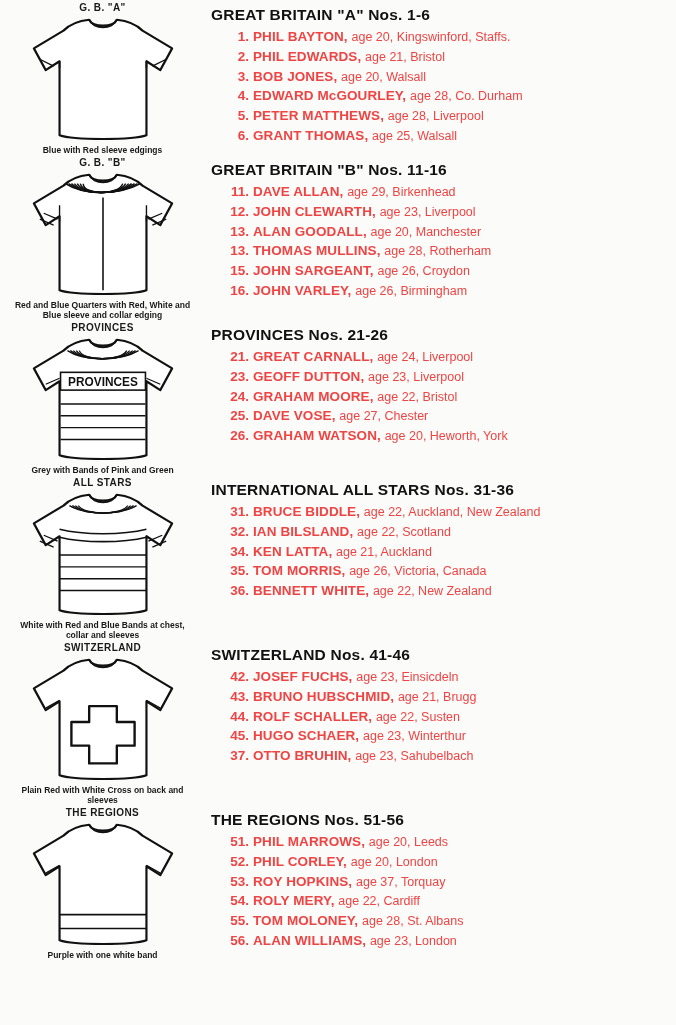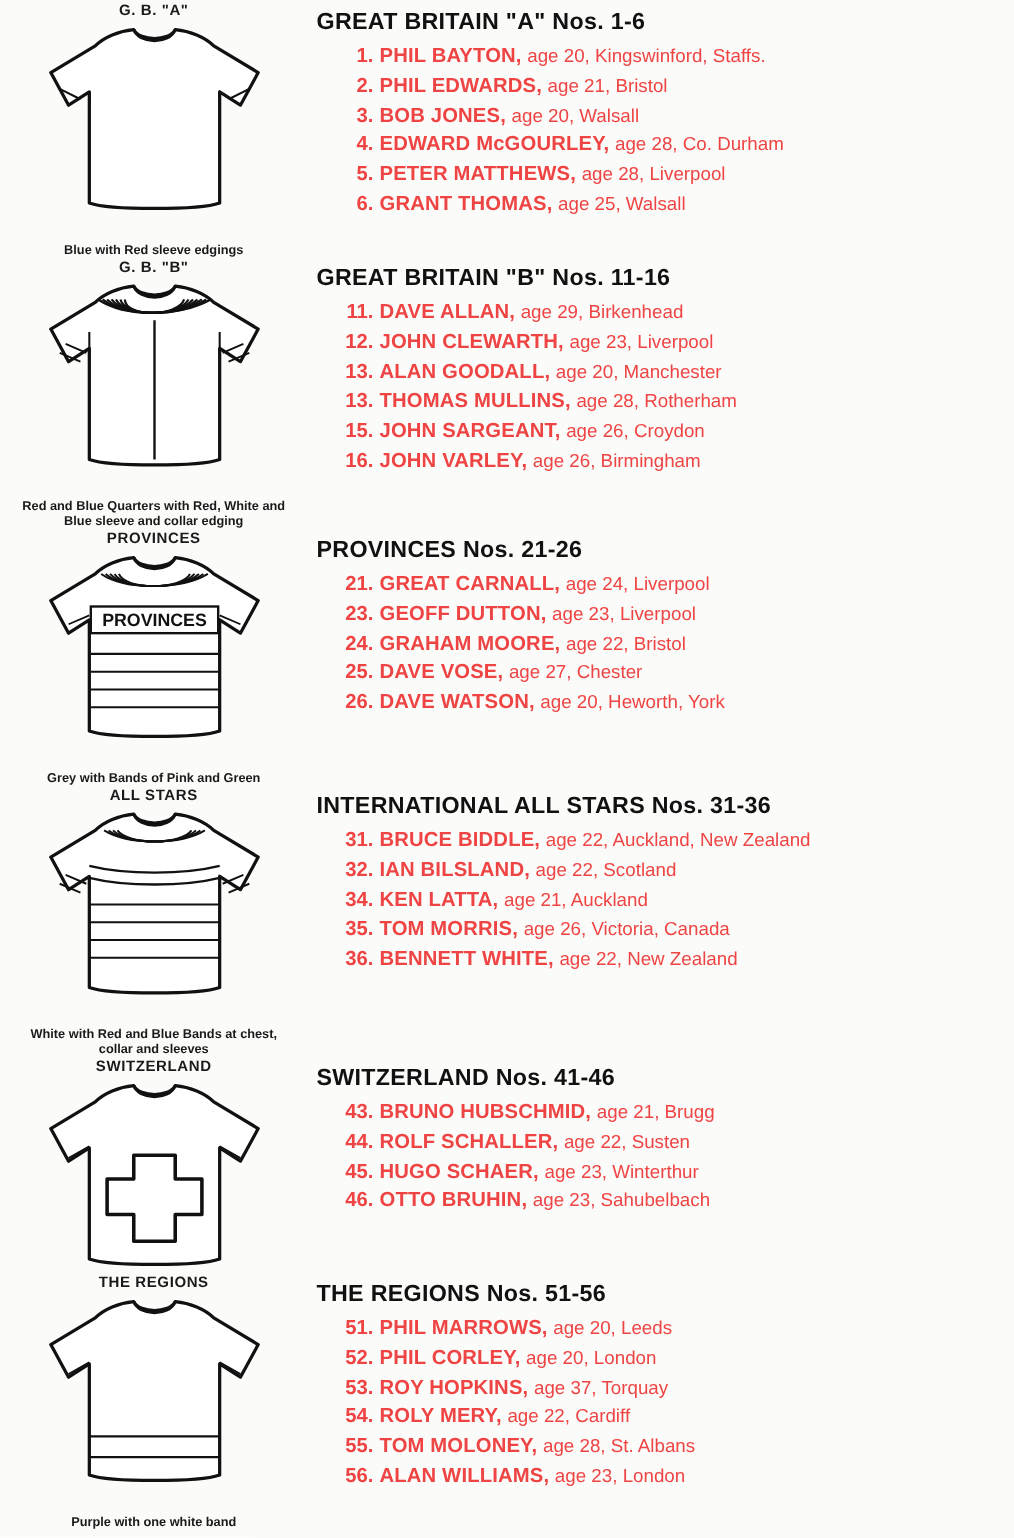--- a/index.html
+++ b/index.html
@@ -51,21 +51,21 @@
     display: flex;
     justify-content: center;
   }
   .shirt-caption {
     font-family: "Liberation Sans", sans-serif;
     font-size: 8.5px;
     font-weight: bold;
     line-height: 1.18;
     text-align: center;
     width: 180px;
-    margin-top: 17px;
+    margin-top: 1px;
     color: #1a1a1a;
   }
   .roster-col {
     flex: 1 1 auto;
     padding-left: 6px;
     padding-top: 6px;
     box-sizing: border-box;
   }
   .roster-head {
     font-family: "Liberation Sans", sans-serif;
@@ -193,21 +193,21 @@
           </div>
           <div class="shirt-caption">Grey with Bands of Pink and Green</div>
         </div>
         <div class="roster-col">
           <div class="roster-head">PROVINCES Nos. 21-26</div>
           <div class="players">
             <div class="player-row"><span class="num">21.</span><span class="pname">GREAT CARNALL,</span> <span class="pdetail">age 24, Liverpool</span></div>
             <div class="player-row"><span class="num">23.</span><span class="pname">GEOFF DUTTON,</span> <span class="pdetail">age 23, Liverpool</span></div>
             <div class="player-row"><span class="num">24.</span><span class="pname">GRAHAM MOORE,</span> <span class="pdetail">age 22, Bristol</span></div>
             <div class="player-row"><span class="num">25.</span><span class="pname">DAVE VOSE,</span> <span class="pdetail">age 27, Chester</span></div>
-            <div class="player-row"><span class="num">26.</span><span class="pname">DAVE WATSON,</span> <span class="pdetail">age 20, Heworth, York</span></div>
+            <div class="player-row"><span class="num">26.</span><span class="pname">GRAHAM WATSON,</span> <span class="pdetail">age 20, Heworth, York</span></div>
           </div>
         </div>
       </div>
       <div class="team-block">
         <div class="shirt-col">
           <div class="shirt-toplabel">ALL STARS</div>
           <div class="shirt-svgwrap">
             <svg width="158" height="130" viewBox="0 0 160 130">
     <path d="M40 16 C46 10, 56 6, 66 5 C70 13, 90 13, 94 5 C104 6, 114 10, 120 16
              L150 34 L138 56 L124 47 L124 122 C110 127, 50 127, 36 122 L36 47 L22 56 L10 34 Z" fill="#ffffff" stroke="#111111" stroke-width="2.2" stroke-linejoin="round"></path>
@@ -244,28 +244,30 @@
           <div class="shirt-toplabel">SWITZERLAND</div>
           <div class="shirt-svgwrap">
             <svg width="158" height="130" viewBox="0 0 160 130">
     <path d="M40 16 C46 10, 56 6, 66 5 C70 13, 90 13, 94 5 C104 6, 114 10, 120 16
              L150 34 L138 56 L124 47 L124 122 C110 127, 50 127, 36 122 L36 47 L22 56 L10 34 Z" fill="#ffffff" stroke="#111111" stroke-width="2.2" stroke-linejoin="round"></path>
     <path d="M66 5 C70 15, 90 15, 94 5" fill="none" stroke="#111111" stroke-width="2"></path>
     <path d="M66 52 L94 52 L94 68 L112 68 L112 92 L94 92 L94 110 L66 110 L66 92 L48 92 L48 68 L66 68 Z" fill="#ffffff" stroke="#111" stroke-width="2.4" stroke-linejoin="round"></path>
               <path d="M22 54 L36 46 M138 54 L124 46" stroke="#111" stroke-width="1.3" fill="none"></path>
   </svg>
           </div>
+          <div class="shirt-caption">Plain Red with White Cross on back and sleeves</div>
         </div>
         <div class="roster-col">
           <div class="roster-head">SWITZERLAND Nos. 41-46</div>
           <div class="players">
+            <div class="player-row"><span class="num">42.</span><span class="pname">JOSEF FUCHS,</span> <span class="pdetail">age 23, Einsicdeln</span></div>
             <div class="player-row"><span class="num">43.</span><span class="pname">BRUNO HUBSCHMID,</span> <span class="pdetail">age 21, Brugg</span></div>
             <div class="player-row"><span class="num">44.</span><span class="pname">ROLF SCHALLER,</span> <span class="pdetail">age 22, Susten</span></div>
             <div class="player-row"><span class="num">45.</span><span class="pname">HUGO SCHAER,</span> <span class="pdetail">age 23, Winterthur</span></div>
-            <div class="player-row"><span class="num">46.</span><span class="pname">OTTO BRUHIN,</span> <span class="pdetail">age 23, Sahubelbach</span></div>
+            <div class="player-row"><span class="num">37.</span><span class="pname">OTTO BRUHIN,</span> <span class="pdetail">age 23, Sahubelbach</span></div>
           </div>
         </div>
       </div>
       <div class="team-block">
         <div class="shirt-col">
           <div class="shirt-toplabel">THE REGIONS</div>
           <div class="shirt-svgwrap">
             <svg width="158" height="130" viewBox="0 0 160 130">
     <path d="M40 16 C46 10, 56 6, 66 5 C70 13, 90 13, 94 5 C104 6, 114 10, 120 16
              L150 34 L138 56 L124 47 L124 122 C110 127, 50 127, 36 122 L36 47 L22 56 L10 34 Z" fill="#ffffff" stroke="#111111" stroke-width="2.2" stroke-linejoin="round"></path>

